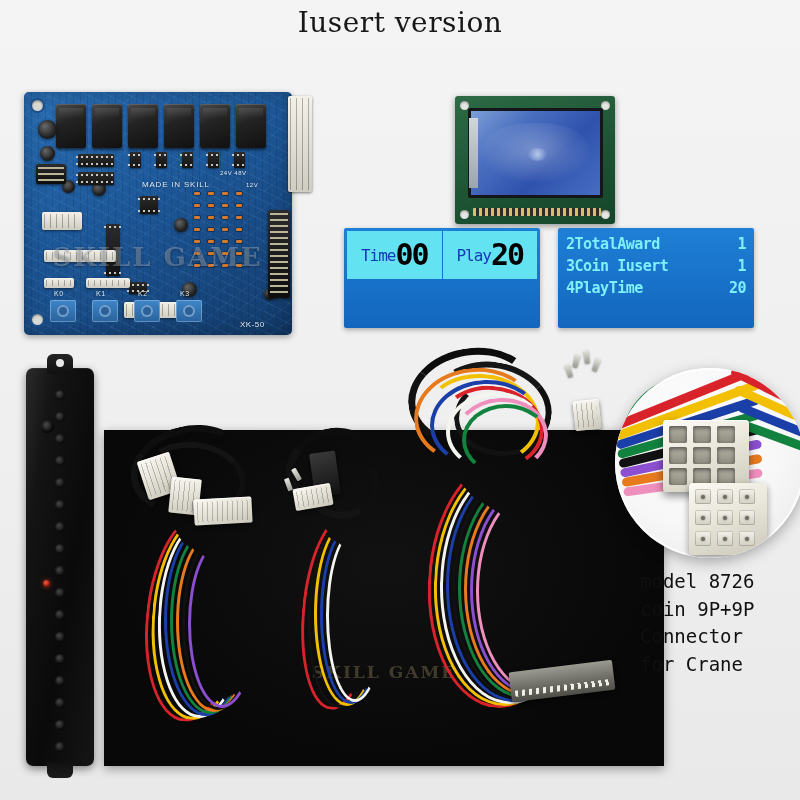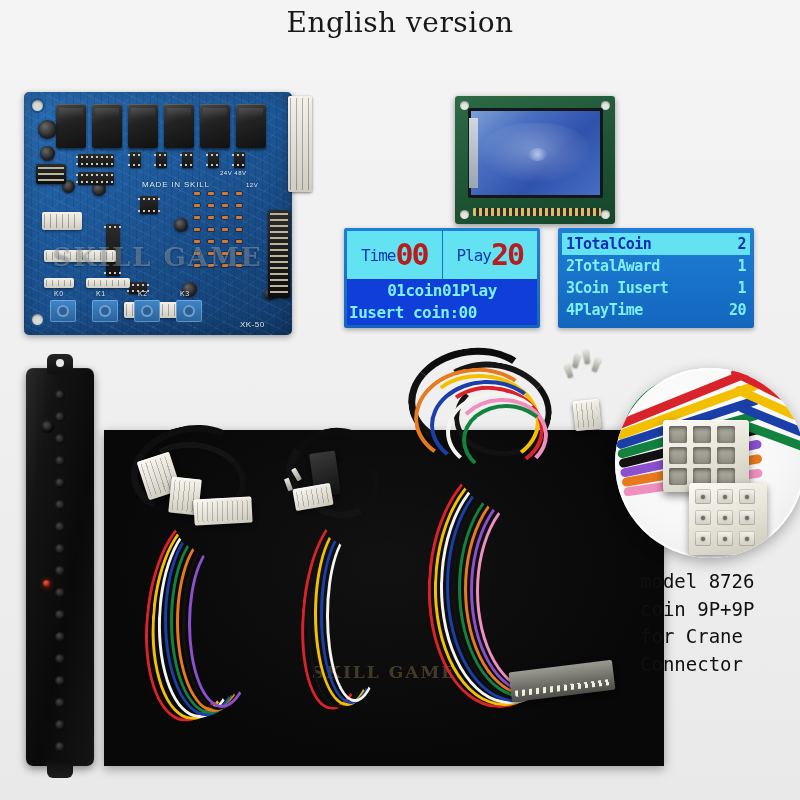--- a/index.html
+++ b/index.html
@@ -109,21 +109,21 @@
     background:linear-gradient(180deg,#1f7fd6,#1366bd);
     border-radius:2px; box-shadow:0 2px 5px rgba(0,0,0,.3);
     font-family:"DejaVu Sans Mono","Liberation Mono",monospace;
   }
   #lcd1{left:344px; top:228px; width:196px; height:100px;}
   #lcd1 .top{display:flex;height:48px;}
   #lcd1 .cell{flex:1;display:flex;align-items:center;justify-content:center;
               background:#63e3f2;}
   #lcd1 .cell + .cell{border-left:1px solid #1a6fcf;}
   #lcd1 .lbl{font-size:16px;color:#123ab5;letter-spacing:-1px;}
-  #lcd1 .big{font-size:30px;font-weight:bold;color:#b91c1c;letter-spacing:-2px;line-height:1;}
+  #lcd1 .big{font-size:30px;font-weight:bold;color:#000000;letter-spacing:-2px;line-height:1;}
   #lcd1 .bot{height:46px;background:#0f3fd8;display:flex;flex-direction:column;
              justify-content:center;}
   #lcd1 .bline{font-size:16px;color:#7ef0fb;text-align:center;letter-spacing:-.5px;
                font-weight:bold;line-height:1.35;}
   #lcd1 .bline.left{text-align:left;padding-left:2px;}
 
   #lcd2{left:558px; top:228px; width:196px; height:100px; padding:5px 4px;}
   #lcd2 .mrow{display:flex;justify-content:space-between;align-items:center;
               height:22px;padding:0 4px;font-size:15px;font-weight:bold;letter-spacing:-.5px;}
   #lcd2 .sel{background:#63e3f2;color:#0c2db6;}
@@ -217,21 +217,21 @@
     position:absolute; left:640px; top:568px; width:160px;
     font-family:"DejaVu Sans Mono","Liberation Mono",monospace;
     font-size:19px; line-height:1.45; color:#101010;
   }
 </style>
 </head>
 <body>
 
 <div id="stage">
 
-  <div id="title">English version</div>
+  <div id="title">Iusert version</div>
 
   <div id="pcb">
     <div class="traces"></div>
 
     <div class="hole" style="left:8px;  top:8px;"></div>
     <div class="hole" style="left:8px;  top:222px;"></div>
 
     <div class="relay" style="left:32px; top:12px;"></div>
     <div class="relay" style="left:68px; top:12px;"></div>
     <div class="relay" style="left:104px;top:12px;"></div>
@@ -331,31 +331,23 @@
     <div class="top">
       <div class="cell">
         <span class="lbl">Time</span>
         <span class="big">00</span>
       </div>
       <div class="cell">
         <span class="lbl">Play</span>
         <span class="big">20</span>
       </div>
     </div>
-    <div class="bot">
-      <div class="bline">01coin01Play</div>
-      <div class="bline left">Iusert coin:00</div>
-    </div>
   </div>
 
   <div class="lcdpanel" id="lcd2">
-    <div class="mrow sel">
-      <span>1TotalCoin</span>
-      <span>2</span>
-    </div>
     <div class="mrow nrm">
       <span>2TotalAward</span>
       <span>1</span>
     </div>
     <div class="mrow nrm">
       <span>3Coin Iusert</span>
       <span>1</span>
     </div>
     <div class="mrow nrm">
       <span>4PlayTime</span>
@@ -501,17 +493,17 @@
       <div class="pin" style="left:50px;top:27px;"></div>
       <div class="pin" style="left:6px; top:48px;"></div>
       <div class="pin" style="left:28px;top:48px;"></div>
       <div class="pin" style="left:50px;top:48px;"></div>
     </div>
   </div>
 
   <div id="caption">
     <div>model 8726</div>
     <div>coin 9P+9P</div>
+    <div>Connector</div>
     <div>for Crane</div>
-    <div>Connector</div>
   </div>
 
 </div>
 
 </body></html>

